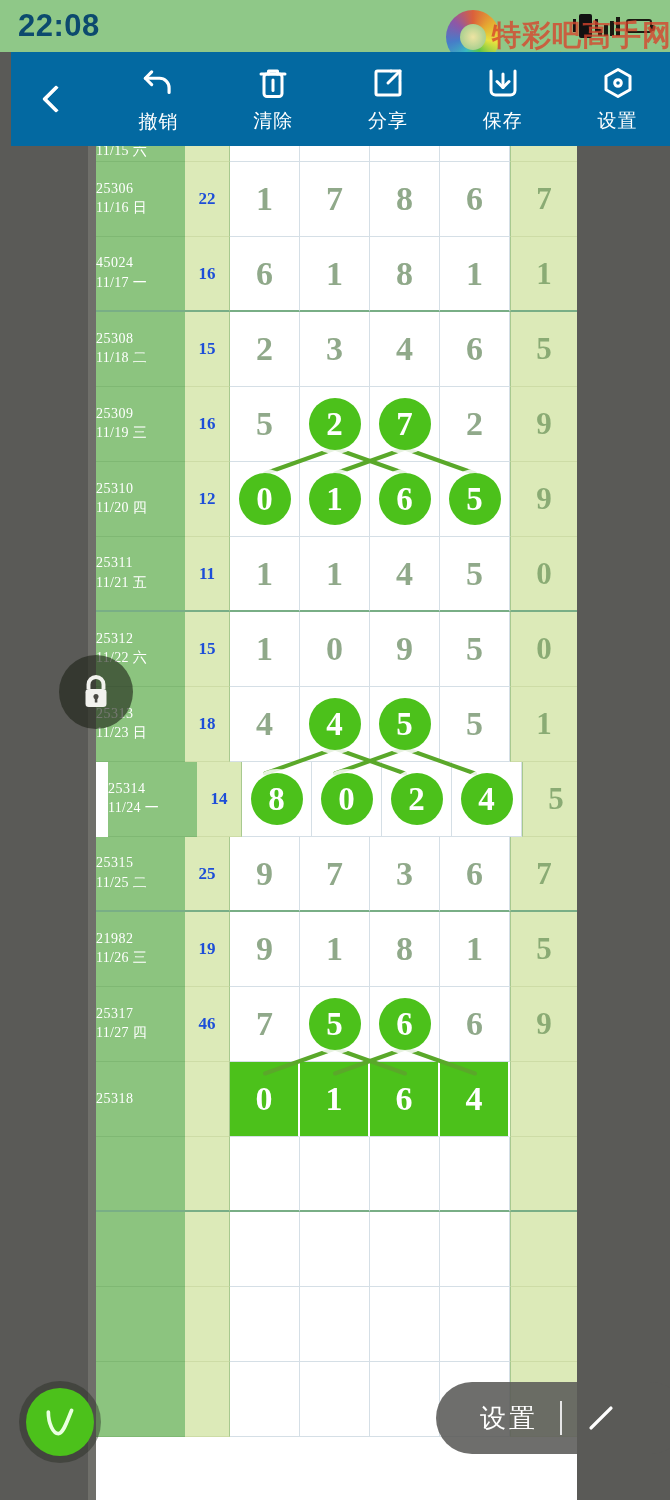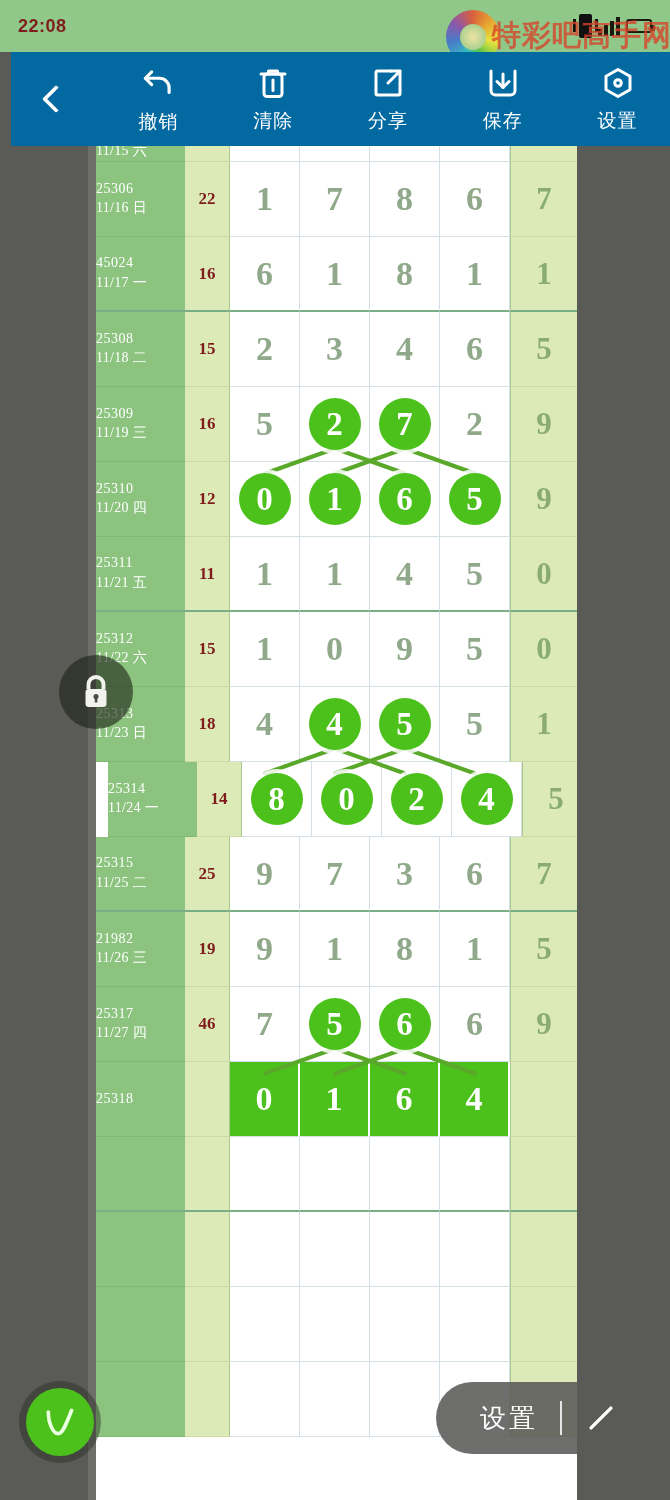--- a/index.html
+++ b/index.html
@@ -10,21 +10,21 @@
     overflow: hidden;
   }
   #app { position: relative; width: 670px; height: 1500px; background: #5a5a57; }
 
   
   .statusbar {
     position: absolute; top: 0; left: 0; width: 670px; height: 52px;
     background: #8fc888;
     display: flex; align-items: center; padding: 0 18px;
   }
-  .clock { font-size: 18px; font-weight: 700; color: #7f1d1d; letter-spacing: .5px; }
+  .clock { font-size: 31px; font-weight: 700; color: #0c4a6e; letter-spacing: .5px; }
   .status-right { margin-left: auto; display: flex; align-items: center; gap: 6px; position: relative; }
   .sim-ico { width: 13px; height: 24px; background: #111; border-radius: 2px; position: relative; }
   .sim-ico:before, .sim-ico:after {
     content: ""; position: absolute; top: 5px; width: 3px; height: 13px; background: #111;
   }
   .sim-ico:before { left: -6px; } .sim-ico:after { right: -6px; }
   .sig-bars { display: flex; align-items: flex-end; gap: 2px; height: 20px; }
   .sig-bars i { width: 4px; background: #1a1a12; display: block; }
   .sig-bars i:nth-child(1){height:7px} .sig-bars i:nth-child(2){height:11px}
   .sig-bars i:nth-child(3){height:15px} .sig-bars i:nth-child(4){height:19px}
@@ -77,21 +77,21 @@
   .row { display: flex; width: 481px; position: relative; }
   .cut-row { height: 16px; overflow: hidden; }
   .c-issue {
     width: 89px; background: #8cc47f; color: #ffffff;
     display: flex; flex-direction: column; align-items: flex-start; justify-content: center;
     border-bottom: 1px solid #7fb873;
   }
   .c-issue .no { font-size: 14px; font-weight: 400; font-family: "Liberation Serif", serif; letter-spacing: .5px; line-height: 1.1; }
   .c-issue .dt { font-size: 14px; font-family: "Liberation Serif", serif; margin-top: 3px; letter-spacing: .3px; }
   .c-sum {
-    width: 45px; background: #dceab8; color: #7f1d1d;
+    width: 45px; background: #dceab8; color: #1d4ed8;
     display: flex; align-items: center; justify-content: center;
     font-size: 17px; font-weight: 700; font-family: "Liberation Serif", serif;
     border-bottom: 1px solid #cddca6; border-right: 1px solid #a8c98f;
   }
   .c-d {
     width: 70px; background: #ffffff; position: relative;
     display: flex; align-items: center; justify-content: center;
     border-right: 1px solid #d5dfe6; border-bottom: 1px solid #d5dfe6;
     font-size: 34px; font-weight: 700; font-family: "Liberation Serif", serif;
     color: #90a98a;

